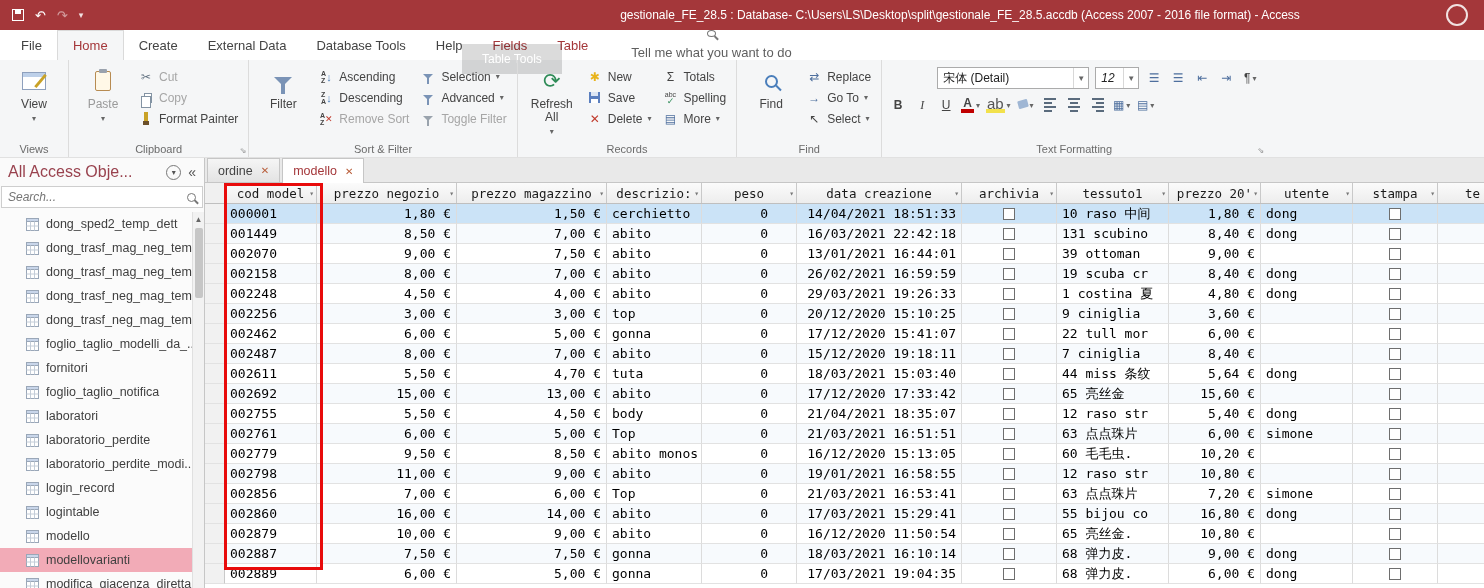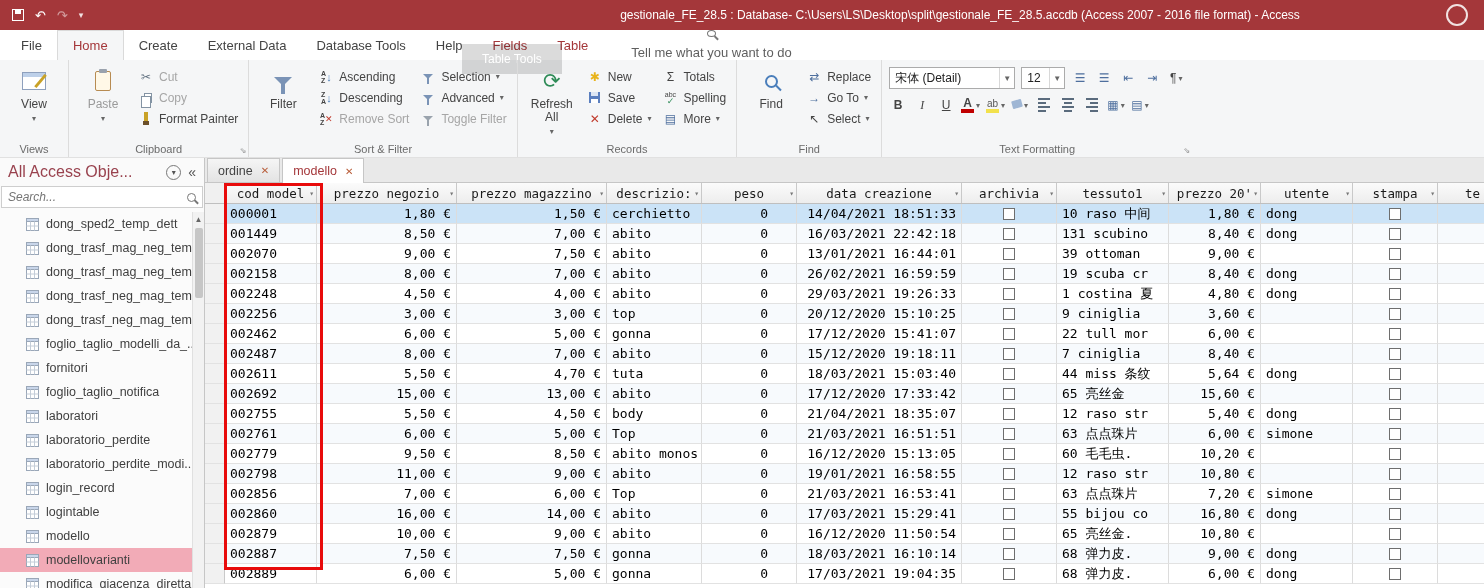--- a/index.html
+++ b/index.html
@@ -68,21 +68,21 @@
   .glyph-red { color:#C0392B; } .glyph-star { color:#E8B31A; } .glyph-gray { color:#5f6f7f; }
 
   
   .tf { display:flex; flex-direction:column; gap:6px; padding-top:4px; }
   .tfrow { display:flex; align-items:center; gap:6px; }
   .combo { height:22px; border:1px solid #ABABAB; background:#fff; display:flex; align-items:center; font-size:12px; padding-left:5px; }
   .combo .cval { flex:1; white-space:nowrap; overflow:hidden; color:#222; }
   .combo .carr { color:#666; font-size:8px; border-left:1px solid #D8D8D8; padding:0 3px; height:100%; display:flex; align-items:center; }
   .tbtn { min-width:18px; height:20px; display:flex; align-items:center; justify-content:center; gap:2px; font-size:12px; color:#444; }
   .ico-fontcolor { font-size:12px; font-weight:bold; color:#444; border-bottom:4px solid #C00000; line-height:11px; padding:0 2px; }
-  .ico-hl { font-size:10px; color:#555; border-bottom:4px solid #F2E14C; line-height:11px; padding:0 1px; }
+  .ico-hl { font-size:15px; color:#555; border-bottom:4px solid #F2E14C; line-height:11px; padding:0 1px; }
   .ico-bucket { width:10px; height:8px; background:#9FB6D4; transform:rotate(-15deg); border-radius:1px; margin-bottom:3px; }
   .ico-align { display:flex; flex-direction:column; gap:2px; }
   .ico-align i { display:block; height:2px; background:#5a6b7d; width:12px; }
   .ico-align.l i:nth-child(even) { width:8px; margin-right:auto; }
   .ico-align.c i:nth-child(even) { width:8px; margin:0 auto; }
   .ico-align.r i:nth-child(even) { width:8px; margin-left:auto; }
   .blue { color:#4E6F9E; }
 
   
   .main { display:flex; height:430px; }
@@ -336,25 +336,25 @@
           <span>Select</span>
           <span class="sarr">▾</span>
         </div>
     </div>
     <div class="glabel">Find</div>
   </div>
 
   <div class="rgroup" style="border-right:none;">
     <div class="tf">
       <div class="tfrow">
-        <div class="combo" style="width:126px;">
+        <div class="combo" style="width:152px;margin-left:48px;">
           <span class="cval">宋体 (Detail)</span>
           <span class="carr">▼</span>
         </div>
-        <div class="combo" style="width:44px;">
+        <div class="combo" style="width:44px;font-style:italic;">
           <span class="cval">12</span>
           <span class="carr">▼</span>
         </div>
         <div class="tbtn blue">☰</div>
         <div class="tbtn blue">☰</div>
         <div class="tbtn blue">⇤</div>
         <div class="tbtn blue">⇥</div>
         <div class="tbtn">¶<span class="sarr">▾</span></div>
       </div>
       <div class="tfrow">

